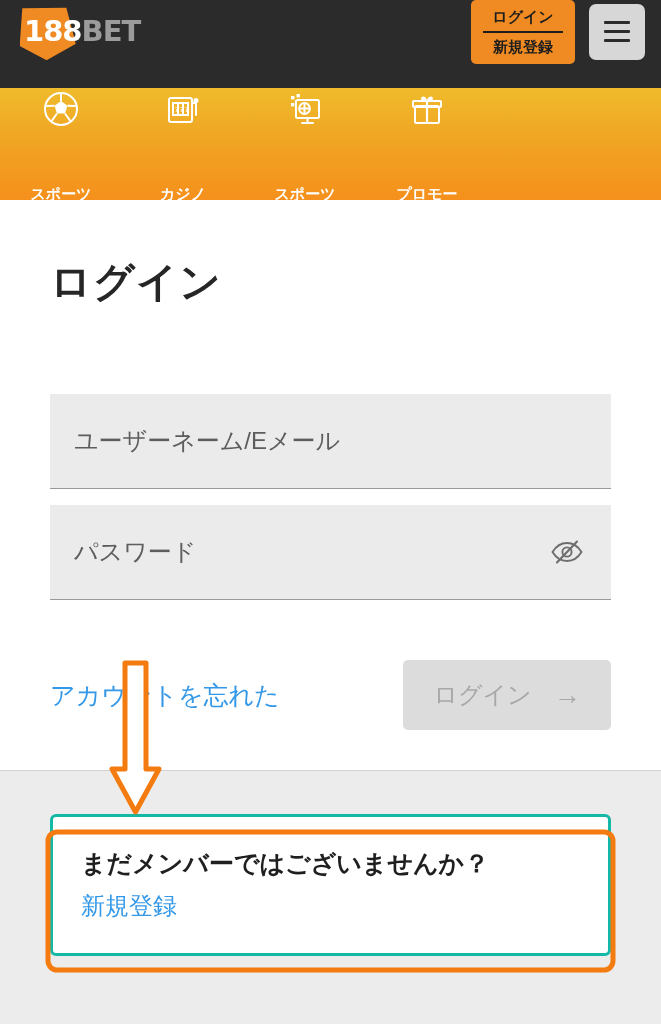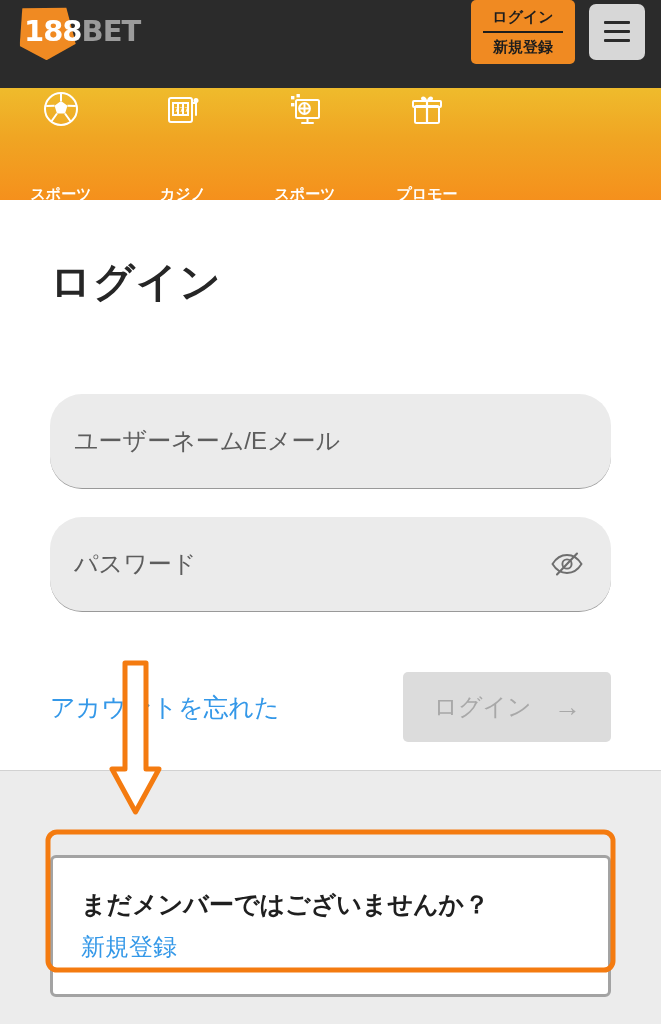--- a/index.html
+++ b/index.html
@@ -157,24 +157,23 @@
 
   .field {
     margin-top: 0;
     position: relative;
     background: #ebebeb;
     border-bottom: 1px solid #999999;
     height: 95px;
     display: flex;
     align-items: center;
     padding: 0 24px;
-    border-radius: 32px;
   }
   .field.first { margin-top: 84px; }
-  .field.second { margin-top: 28px; }
+  .field.second { margin-top: 16px; }
 
   .field input {
     flex: 1;
     background: transparent;
     border: none;
     outline: none;
     font-size: 24px;
     color: #3a3a3a;
     font-family: "Liberation Sans", "DejaVu Sans", sans-serif;
   }
@@ -226,23 +225,23 @@
   
   .bottom-section {
     background: #ececec;
     border-top: 1px solid #d2d2d2;
     height: 254px;
     padding: 0 50px;
     position: relative;
   }
 
   .signup-callout {
-    margin-top: 84px;
+    margin-top: 43px;
     background: #ffffff;
-    border: 3px solid #a3a3a3;
+    border: 3px solid #14b8a6;
     border-radius: 6px;
     padding: 30px 28px 34px 28px;
     height: 142px;
   }
   .callout-title {
     font-size: 25px;
     font-weight: bold;
     color: #1f1f1f;
     letter-spacing: 0px;
   }

